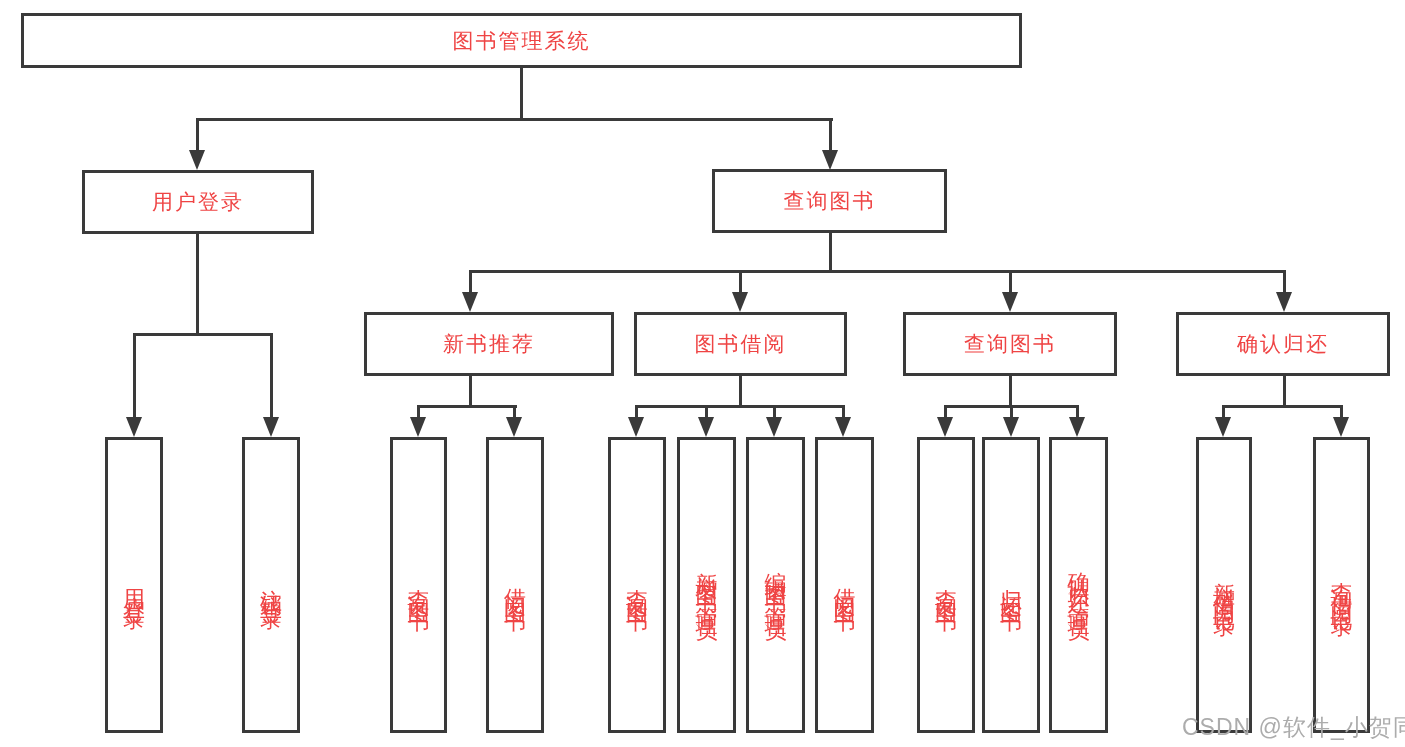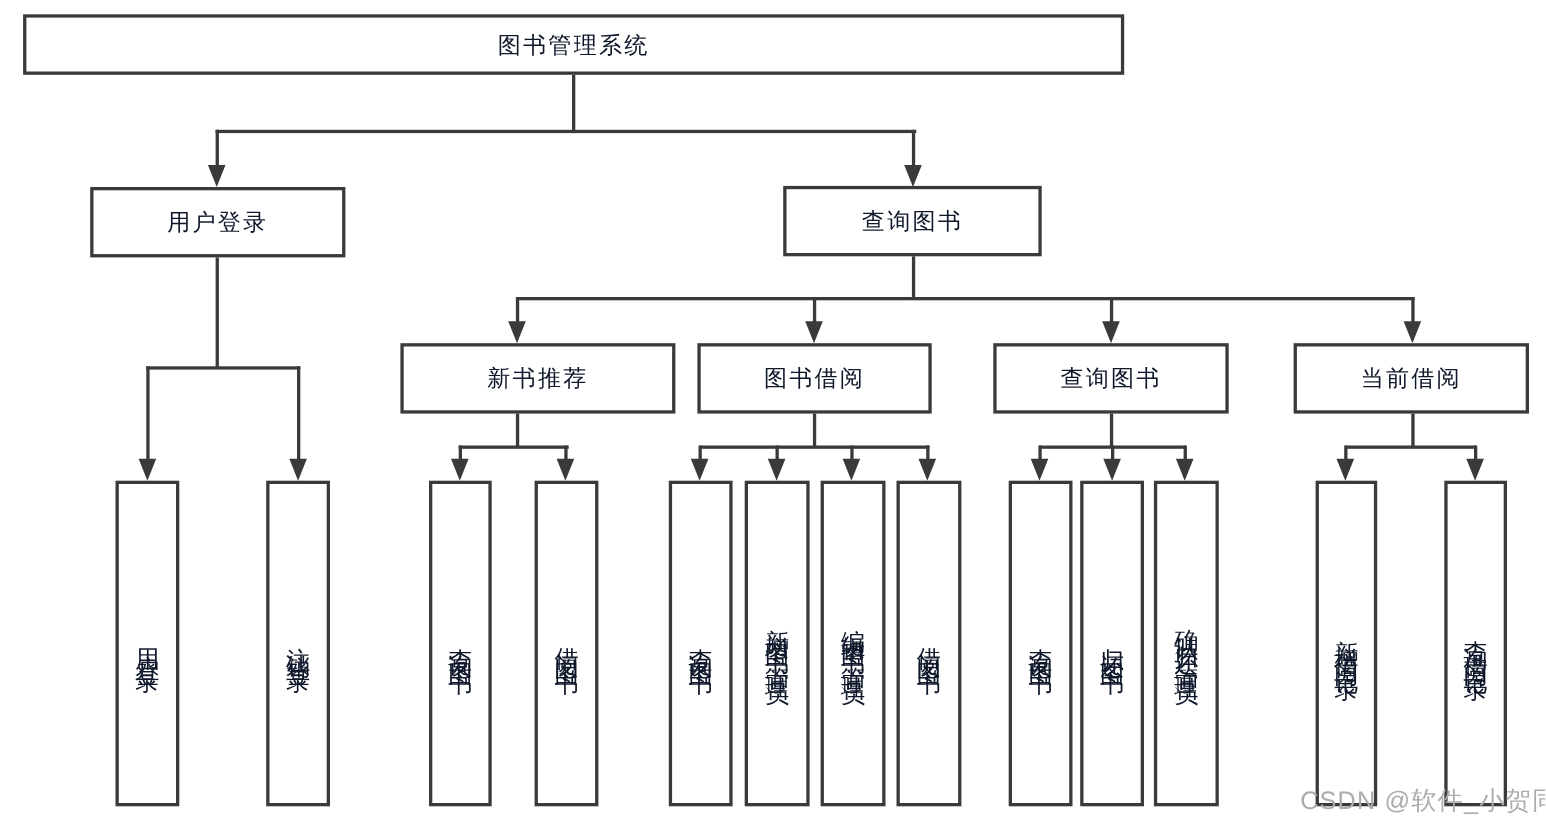--- a/index.html
+++ b/index.html
@@ -16,21 +16,21 @@
     overflow: hidden;
   }
   .box {
     position: absolute;
     box-sizing: border-box;
     background: #ffffff;
     border: 3px solid #3a3a3a;
     display: flex;
     align-items: center;
     justify-content: center;
-    color: #0f172a;
+    color: #ef4444;
     font-size: 21px;
     letter-spacing: 2px;
     white-space: nowrap;
   }
   .box.leaf {
     font-size: 22px;
     letter-spacing: 0;
   }
   .box.leaf .vtext {
     writing-mode: vertical-rl;
@@ -103,21 +103,21 @@
   <div class="box b-l3a">
     <span>新书推荐</span>
   </div>
   <div class="box b-l3b">
     <span>图书借阅</span>
   </div>
   <div class="box b-l3c">
     <span>查询图书</span>
   </div>
   <div class="box b-l3d">
-    <span>当前借阅</span>
+    <span>确认归还</span>
   </div>
 
   <div class="box leaf b-lf0">
     <span class="vtext">用户登录</span>
   </div>
   <div class="box leaf b-lf1">
     <span class="vtext">注销登录</span>
   </div>
   <div class="box leaf b-lf2">
     <span class="vtext">查询图书</span>

